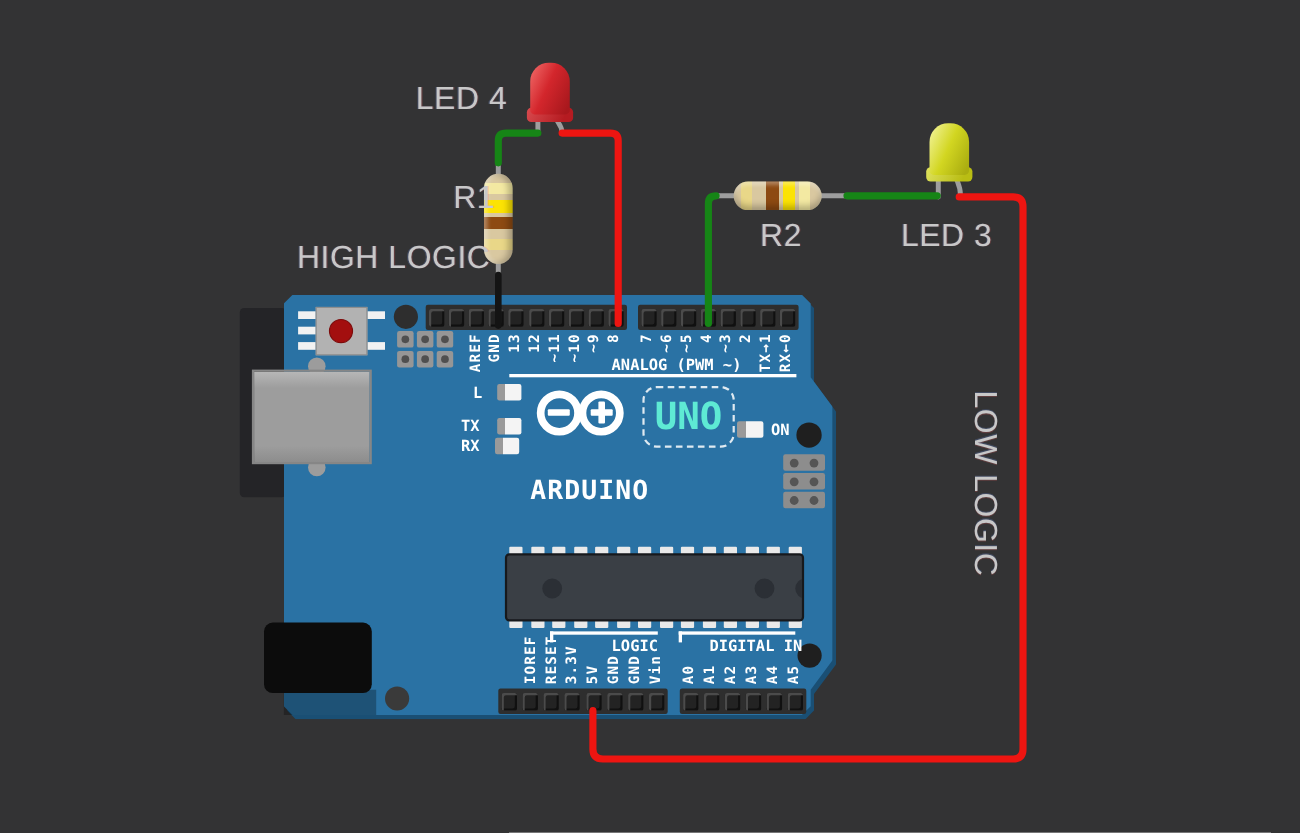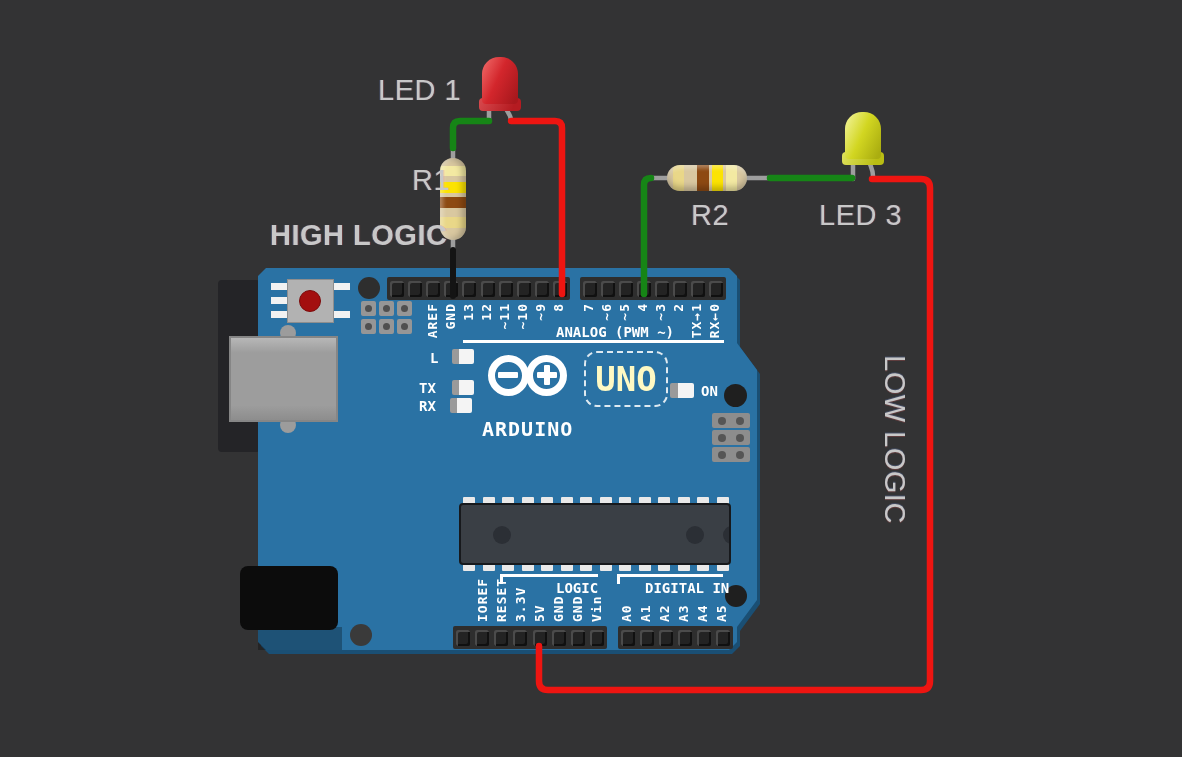--- a/index.html
+++ b/index.html
@@ -41,21 +41,21 @@
   .smled { position:absolute; height:15px; border-radius:2px;
            background:linear-gradient(90deg,#9a9a9a 0 34%,#f4f4f4 34%); }
 
   
   .ring { position:absolute; width:27px; height:27px; border:7px solid #fff; border-radius:50%; }
   .logo-bar { position:absolute; background:#fff; border-radius:1px; }
 
   .uno-box { position:absolute; left:584px; top:351px; width:80px; height:52px;
              border:2px dashed rgba(255,255,255,.85); border-radius:13px;
              display:flex; align-items:center; justify-content:center; }
-  .uno-box div { color:#fef9c3; font:bold 34px "DejaVu Sans Mono", monospace; }
+  .uno-box div { color:#5eead4; font:bold 34px "DejaVu Sans Mono", monospace; }
 
   
   .chip-pins { position:absolute; left:463px; width:266px; height:9px; display:flex; justify-content:space-between; }
   .chip-pins i { width:12px; height:9px; background:#e9e9e9; border-radius:1px; }
   .chip { position:absolute; left:459px; top:503px; width:272px; height:62px; background:#3a3f45;
           border:2px solid #17191c; border-radius:4px; box-sizing:border-box; overflow:hidden; }
   .chip i { position:absolute; width:18px; height:18px; border-radius:50%; background:#2b2f35; }
 
   
   .usb { position:absolute; left:229px; top:336px; width:109px; height:86px;
@@ -214,21 +214,21 @@
   <div class="silk" style="left:419px; top:398px;">RX</div>
   <div class="smled" style="left:450px; top:398px; width:22px;"></div>
   <div class="smled" style="left:670px; top:383px; width:24px;"></div>
   <div class="silk" style="left:701px; top:383px;">ON</div>
 
   <div class="ring" style="left:488px; top:355px;"></div>
   <div class="ring" style="left:526px; top:355px;"></div>
   <div class="logo-bar" style="left:498px; top:372px; width:20px; height:6px;"></div>
   <div class="logo-bar" style="left:537px; top:372px; width:20px; height:6px;"></div>
   <div class="logo-bar" style="left:544px; top:365px; width:6px; height:20px;"></div>
-  <div class="silk" style="left:482px; top:417px; font-size:20px; letter-spacing:1px;">ARDUINO</div>
+  <div class="silk" style="left:482px; top:432px; font-size:24px; letter-spacing:1px;">ARDUINO</div>
   <div class="uno-box">
       <div>UNO</div>
     </div>
 
   <div class="chip-pins" style="top:497px;">
     <i></i>
       <i></i>
       <i></i>
       <i></i>
       <i></i>
@@ -283,22 +283,22 @@
     <path stroke-width="6.5" d="M872,179 H921 Q930,179 930,188 V681 Q930,690 921,690 H548 Q539,690 539,681 V646" stroke="#ee1511"></path>
   </svg>
 
   <div class="res-v"></div>
   <div class="res-h"></div>
   <div class="led-flange led-red-f" style="left:479px; top:98px;"></div>
   <div class="led-body led-red" style="left:482px; top:57px;"></div>
   <div class="led-flange led-yel-f" style="left:842px; top:152px;"></div>
   <div class="led-body led-yel" style="left:845px; top:112px;"></div>
 
-  <div class="biglabel" style="left:378px; top:74px;">LED 1</div>
+  <div class="biglabel" style="left:378px; top:74px;">LED 4</div>
   <div class="biglabel" style="left:412px; top:164px;">R1</div>
-  <div class="biglabel" style="left:270px; top:219px;font-weight:bold;">HIGH LOGIC</div>
+  <div class="biglabel" style="left:270px; top:219px;">HIGH LOGIC</div>
   <div class="biglabel" style="left:691px; top:199px;">R2</div>
   <div class="biglabel" style="left:819px; top:199px;">LED 3</div>
   <div class="biglabel vertlabel" style="left:911px; top:355px;">
     <span>LOW LOGIC</span>
   </div>
 
 </div>
 
 </body></html>

